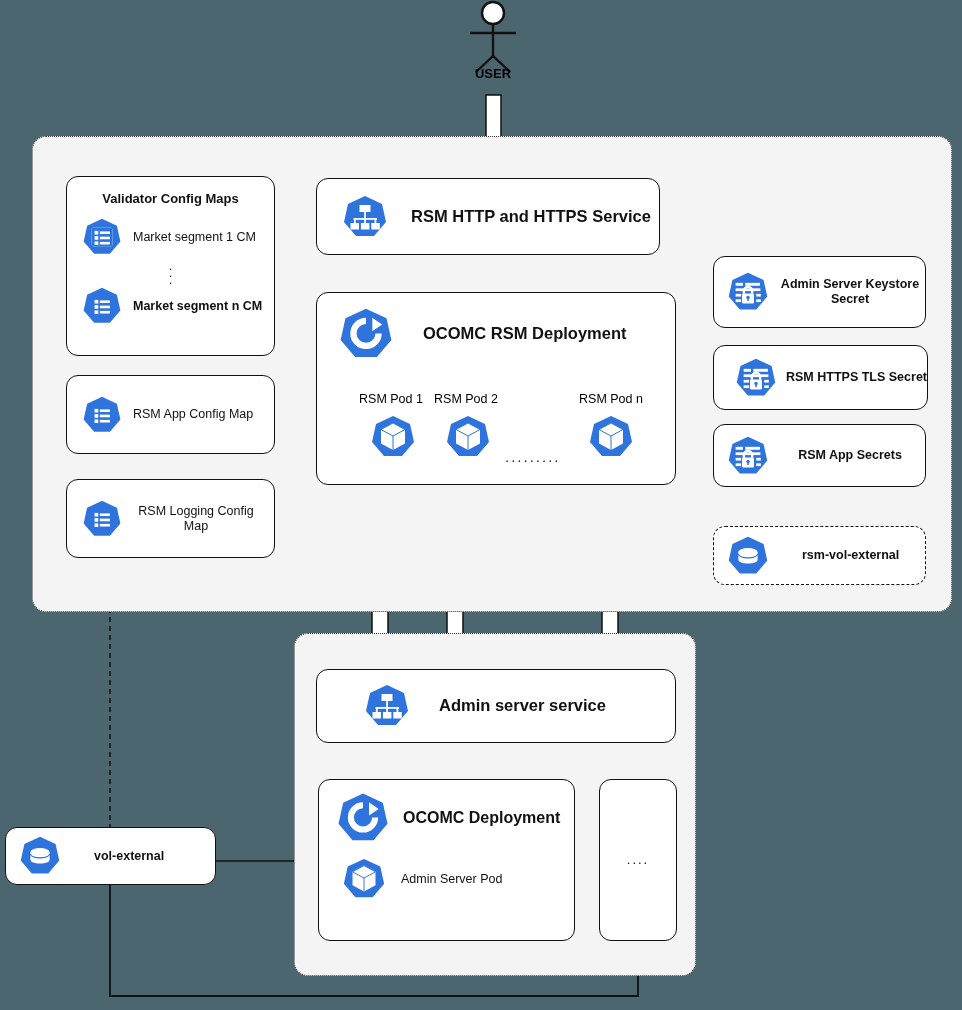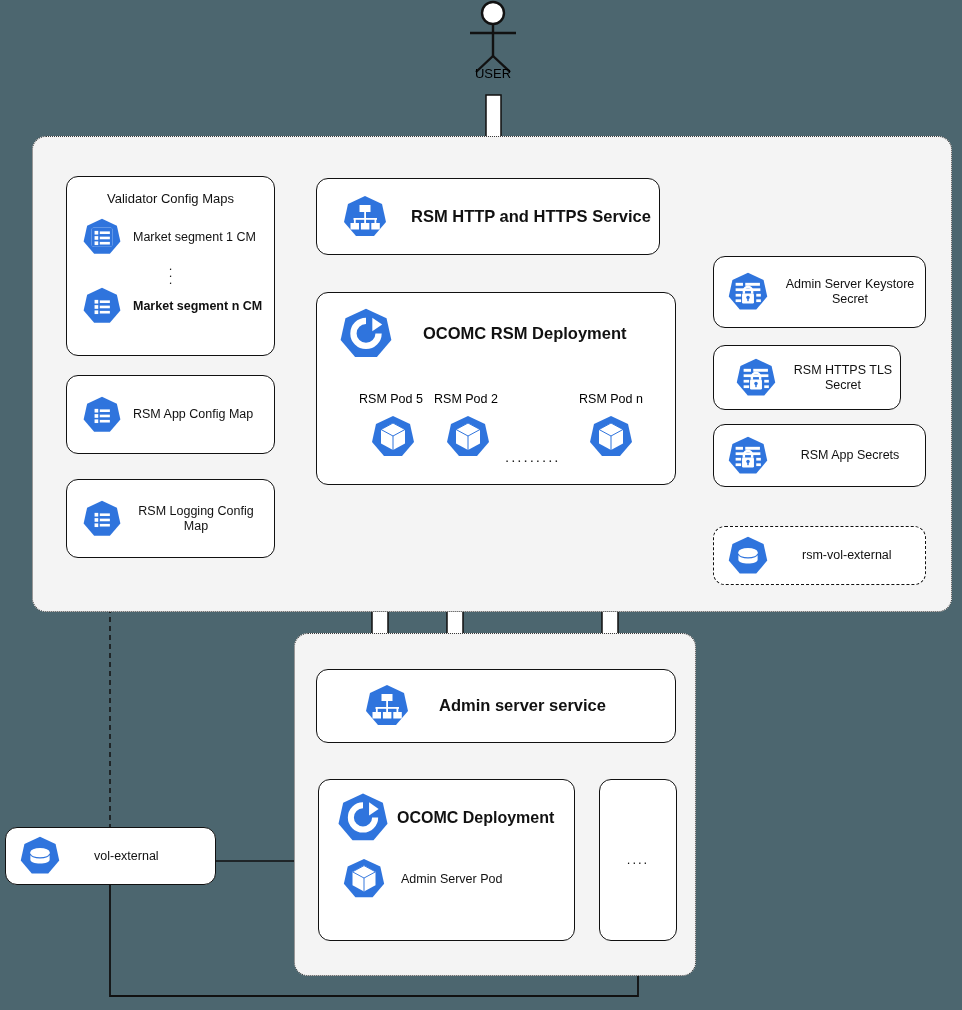--- a/index.html
+++ b/index.html
@@ -26,21 +26,21 @@
     border-radius:12px;
     display:flex;
     align-items:center;
     box-sizing:border-box;
   }
   .node.dashed{border-style:dashed;}
   .node .label{
     color:#111;
     line-height:1.18;
   }
-  .bold{font-weight:normal;}
+  .bold{font-weight:bold;}
   .t12{font-size:12.5px;}
   .t13{font-size:13px;}
   .t15{font-size:15.5px;font-weight:bold;}
   .t16{font-size:16.5px;font-weight:bold;}
   .center{text-align:center;}
 
   .k8s{flex:0 0 auto;display:block;}
 
   .dots{
     color:#222;font-size:15px;letter-spacing:2px;
@@ -193,21 +193,21 @@
   <div class="abs node" style="left:316px;top:292px;width:360px;height:193px;display:block;">
     <div style="display:flex;align-items:center;padding:12px 0 0 20px;">
       <svg class="k8s" width="58" height="58" viewBox="0 0 48 48">
         <polygon points="24,3 41,11 45,29 33,43 15,43 3,29 7,11" fill="#2F74DD"></polygon>
         <path d="M24 10.5a13 13 0 1 0 13 13h-5.2a7.8 7.8 0 1 1-7.8-7.8z" fill="#fff"></path>
         <polygon points="29.2,10.5 37.4,16.2 29.2,21.8" fill="#fff"></polygon>
       </svg>
       <span class="label t16" style="margin-left:28px;">OCOMC RSM Deployment</span>
     </div>
 
-    <div class="abs t12" style="left:29px;top:99px;width:90px;text-align:center;">RSM Pod 5</div>
+    <div class="abs t12" style="left:29px;top:99px;width:90px;text-align:center;">RSM Pod 1</div>
     <div class="abs t12" style="left:104px;top:99px;width:90px;text-align:center;">RSM Pod 2</div>
     <div class="abs t12" style="left:249px;top:99px;width:90px;text-align:center;">RSM Pod n</div>
 
     <div class="abs" style="left:52px;top:120px;">
       <svg class="k8s" width="48" height="48" viewBox="0 0 48 48">
         <polygon points="24,3 41,11 45,29 33,43 15,43 3,29 7,11" fill="#2F74DD"></polygon>
         <polygon points="24,10 36,16.5 36,30.5 24,37 12,30.5 12,16.5" fill="#fff"></polygon>
         <polygon points="24,10 36,16.5 24,23 12,16.5" fill="#fff" stroke="#2F74DD" stroke-width="1"></polygon>
         <line x1="24" y1="23" x2="24" y2="37" stroke="#2F74DD" stroke-width="1"></line>
       </svg>
@@ -242,21 +242,21 @@
       <rect x="10.5" y="32" width="6" height="3" fill="#fff"></rect>
       <rect x="33" y="32" width="5" height="3" fill="#fff"></rect>
       <path d="M19.5 26v-3.2a4.5 4.5 0 0 1 9 0V26" fill="none" stroke="#fff" stroke-width="2.6"></path>
       <rect x="17.5" y="25.5" width="13" height="11" rx="1.4" fill="#fff"></rect>
       <circle cx="24" cy="30" r="1.9" fill="#2F74DD"></circle>
       <rect x="23.2" y="30" width="1.6" height="4" fill="#2F74DD"></rect>
     </svg>
     <span class="label t12 bold center" style="margin-left:10px;width:140px;">Admin Server Keystore Secret</span>
   </div>
 
-  <div class="abs node" style="left:713px;top:345px;width:188px;height:65px;padding-left:20px;justify-content:space-between;">
+  <div class="abs node" style="left:713px;top:345px;width:215px;height:65px;padding-left:20px;justify-content:space-between;">
     <svg class="k8s" width="44" height="44" viewBox="0 0 48 48">
       <polygon points="24,3 41,11 45,29 33,43 15,43 3,29 7,11" fill="#2F74DD"></polygon>
       <rect x="10.5" y="14" width="8" height="3.2" fill="#fff"></rect>
       <rect x="21" y="14" width="16" height="3.2" fill="#fff"></rect>
       <rect x="10.5" y="20" width="27" height="3" fill="#fff"></rect>
       <rect x="10.5" y="26" width="6" height="3" fill="#fff"></rect>
       <rect x="33" y="26" width="5" height="3" fill="#fff"></rect>
       <rect x="10.5" y="32" width="6" height="3" fill="#fff"></rect>
       <rect x="33" y="32" width="5" height="3" fill="#fff"></rect>
       <path d="M19.5 26v-3.2a4.5 4.5 0 0 1 9 0V26" fill="none" stroke="#fff" stroke-width="2.6"></path>
@@ -313,21 +313,21 @@
     <span class="label t16" style="margin-left:28px;">Admin server service</span>
   </div>
 
   <div class="abs node" style="left:318px;top:779px;width:257px;height:162px;display:block;">
     <div style="display:flex;align-items:center;padding:10px 0 0 16px;">
       <svg class="k8s" width="56" height="56" viewBox="0 0 48 48">
         <polygon points="24,3 41,11 45,29 33,43 15,43 3,29 7,11" fill="#2F74DD"></polygon>
         <path d="M24 10.5a13 13 0 1 0 13 13h-5.2a7.8 7.8 0 1 1-7.8-7.8z" fill="#fff"></path>
         <polygon points="29.2,10.5 37.4,16.2 29.2,21.8" fill="#fff"></polygon>
       </svg>
-      <span class="label t15" style="margin-left:6px;font-size:16px;">OCOMC Deployment</span>
+      <span class="label t15" style="margin-left:12px;font-size:16px;">OCOMC Deployment</span>
     </div>
     <div style="display:flex;align-items:center;padding:10px 0 0 22px;">
       <svg class="k8s" width="46" height="46" viewBox="0 0 48 48">
         <polygon points="24,3 41,11 45,29 33,43 15,43 3,29 7,11" fill="#2F74DD"></polygon>
         <polygon points="24,10 36,16.5 36,30.5 24,37 12,30.5 12,16.5" fill="#fff"></polygon>
         <polygon points="24,10 36,16.5 24,23 12,16.5" fill="#fff" stroke="#2F74DD" stroke-width="1"></polygon>
         <line x1="24" y1="23" x2="24" y2="37" stroke="#2F74DD" stroke-width="1"></line>
       </svg>
       <span class="label t12" style="margin-left:14px;">Admin Server Pod</span>
     </div>

